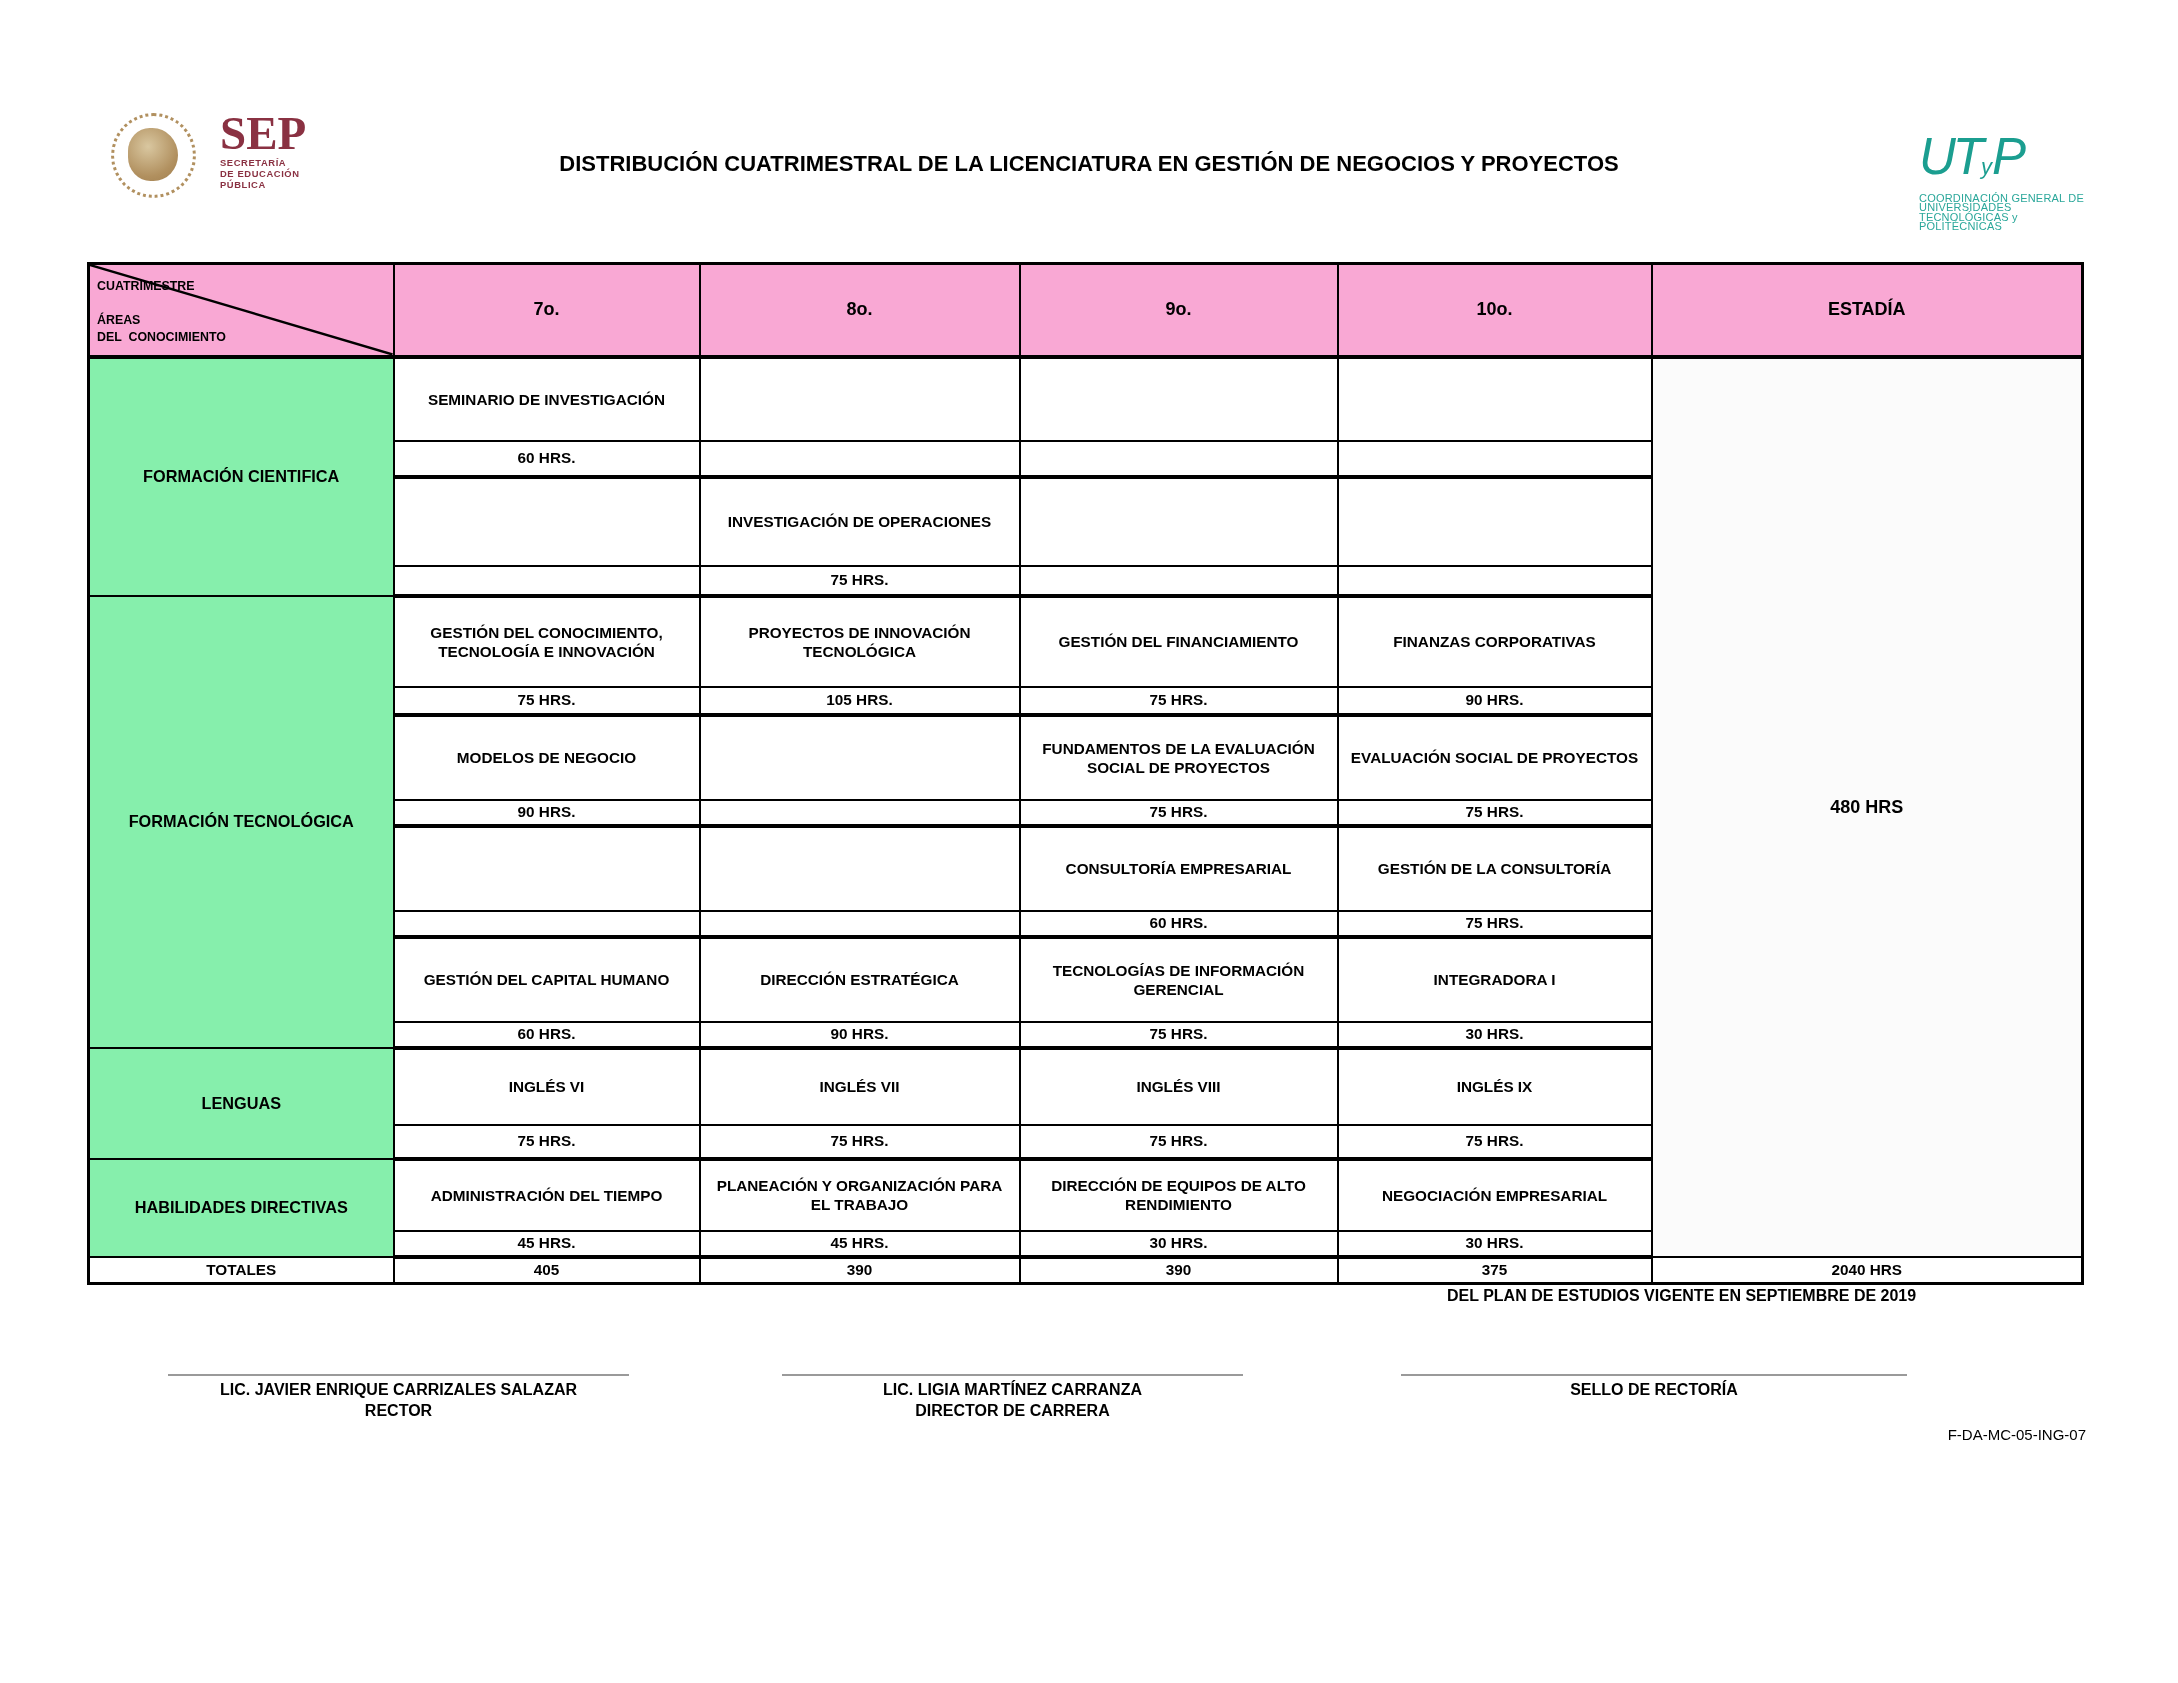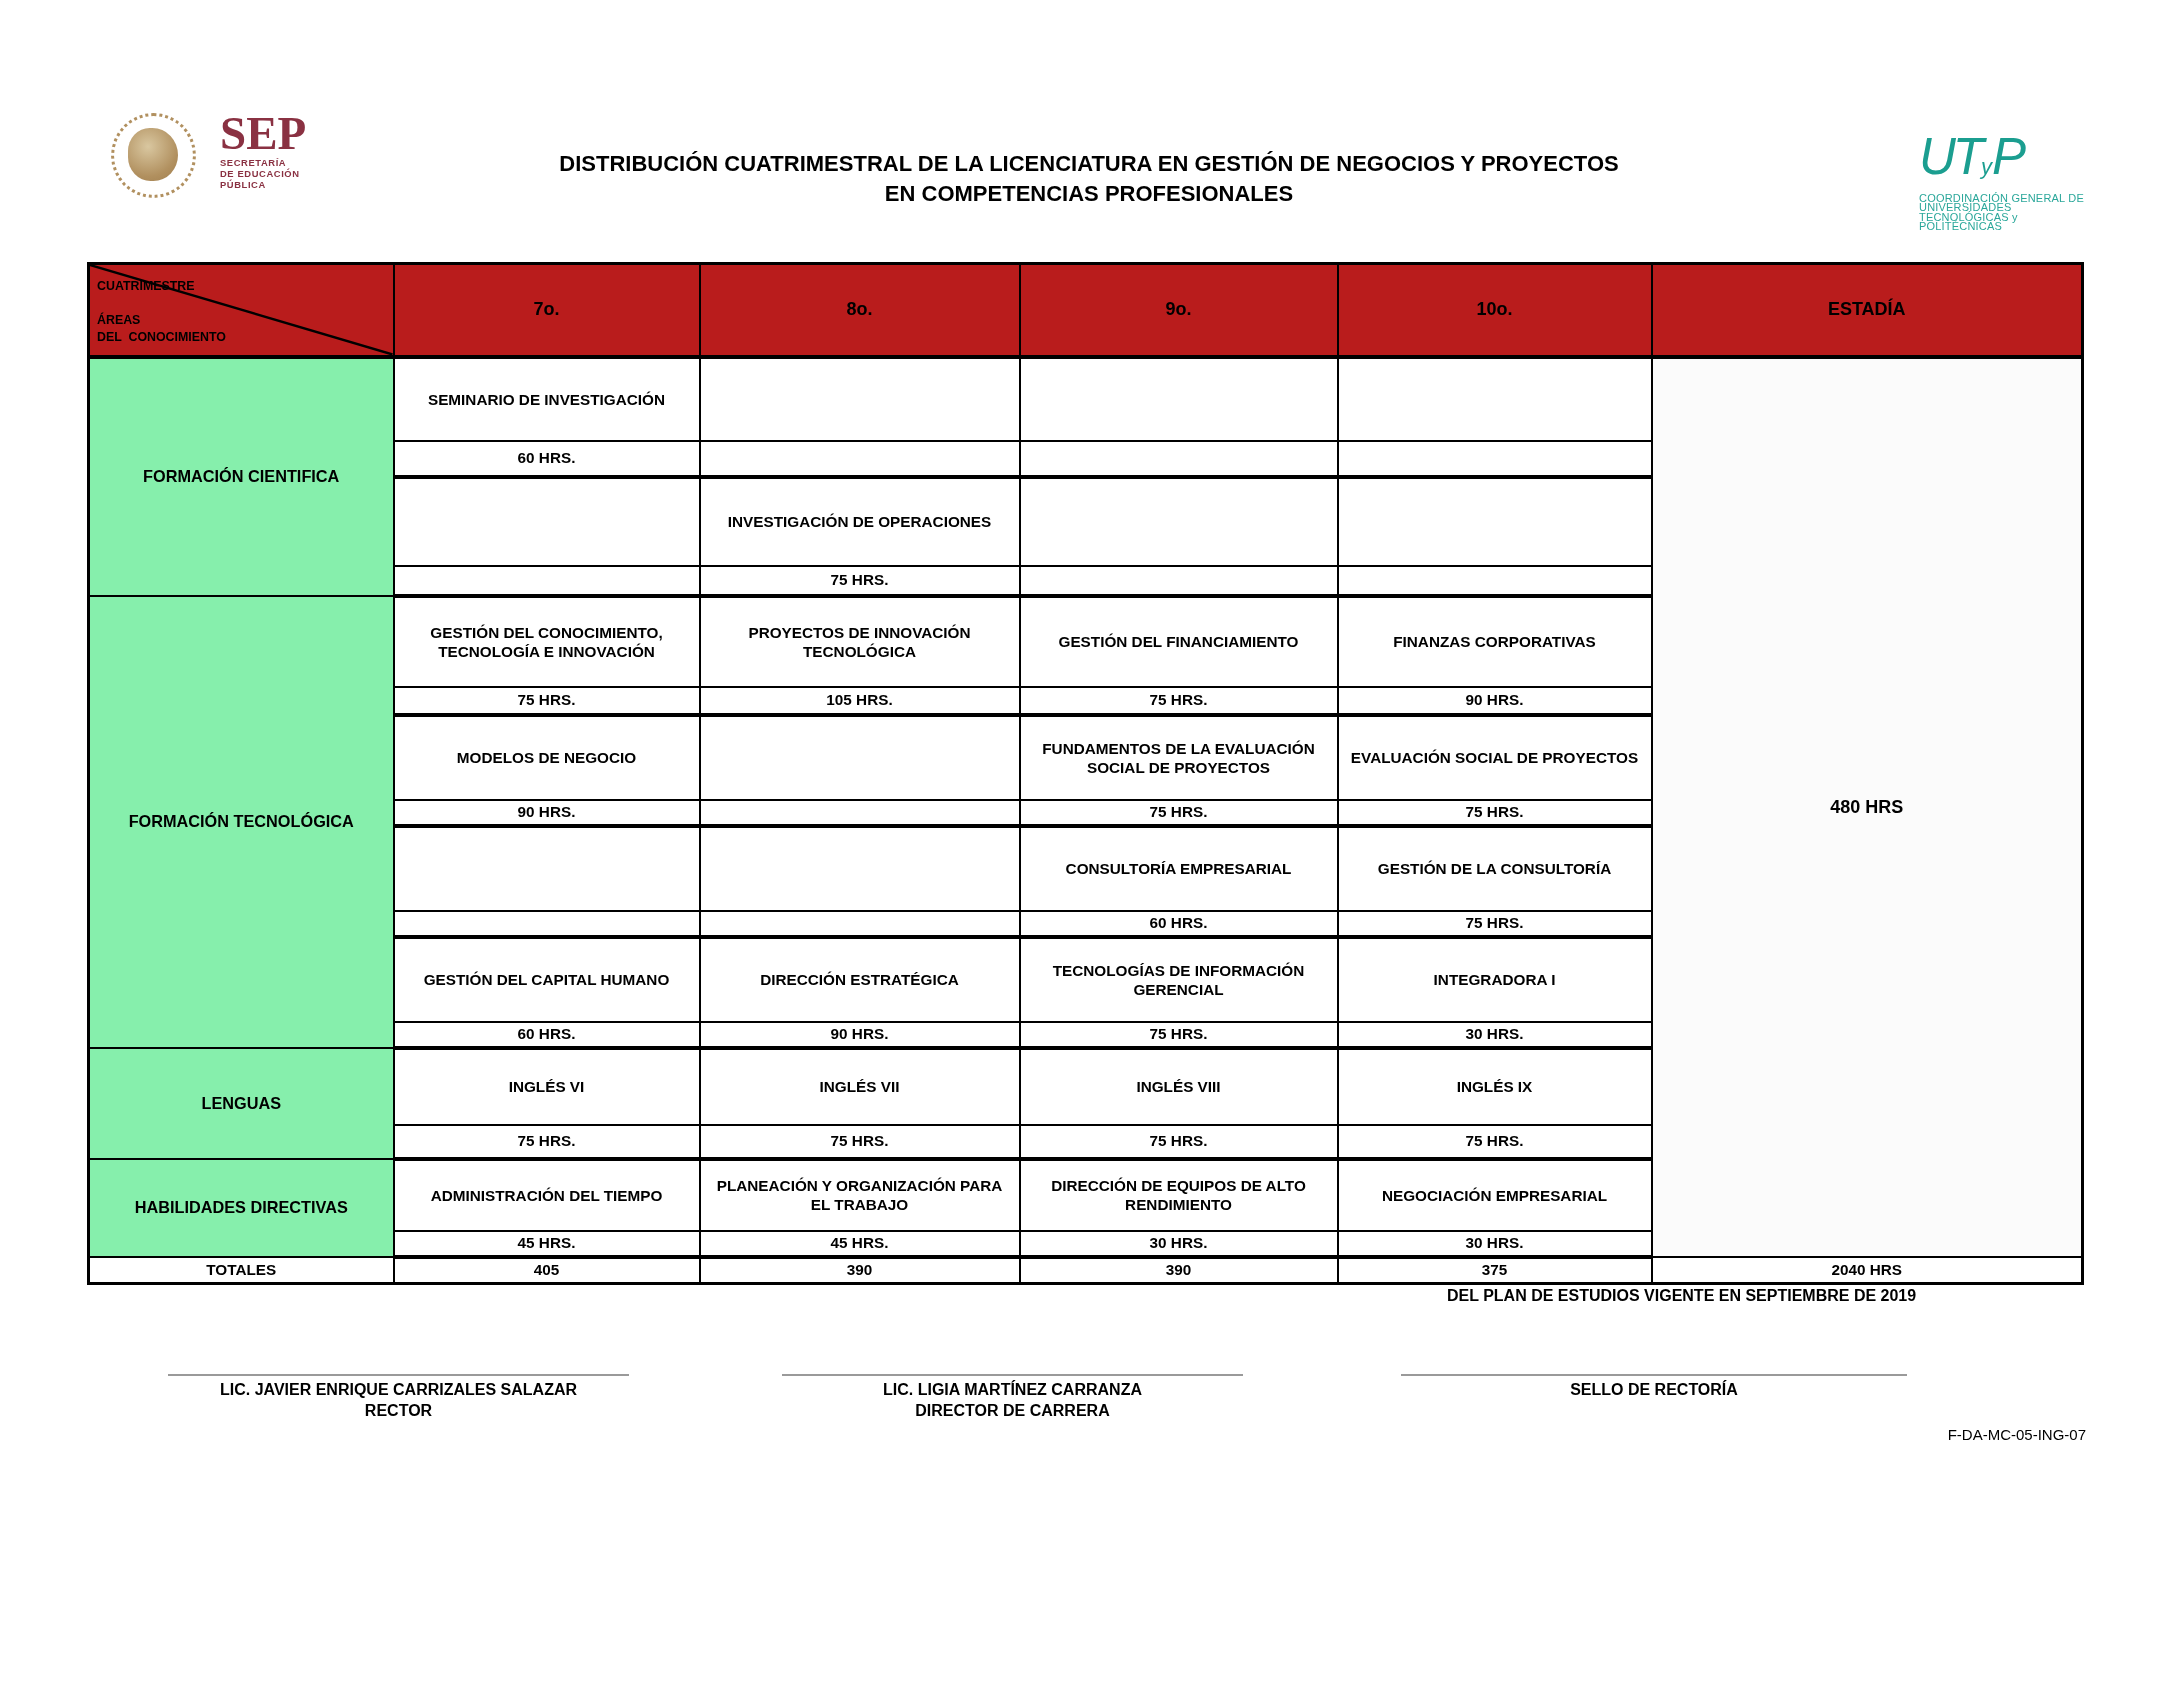--- a/index.html
+++ b/index.html
@@ -23,21 +23,21 @@
   .utp-logo{position:absolute;left:1919px;top:131px;width:173px;}
   .utp-word{color:#1b9e90;font-style:italic;font-weight:normal;line-height:51px;}
   .utp-big{font-size:51px;letter-spacing:-3px;}
   .utp-small{font-size:22px;}
   .utp-cap{font-size:11px;line-height:9.4px;color:#2aa79a;font-weight:normal;letter-spacing:0.2px;}
   .doc-title{position:absolute;left:0;right:0;top:149px;text-align:center;font-weight:bold;font-size:22px;line-height:30px;}
   
   .tbl-wrap{position:absolute;left:87px;top:262px;}
   table{border-collapse:collapse;table-layout:fixed;width:1993px;border:3px solid #000;}
   td{border:2px solid #000;text-align:center;vertical-align:middle;font-weight:bold;padding:2px 5px;overflow:hidden;}
-  tr.hdr td{background:#b91c1c;border-bottom-width:4px;font-size:18px;}
+  tr.hdr td{background:#f9a8d4;border-bottom-width:4px;font-size:18px;}
   td.corner{position:relative;text-align:left;vertical-align:top;padding:0;}
   .corner-label{position:absolute;font-size:12.4px;font-weight:bold;white-space:pre;}
   .corner-svg{position:absolute;left:0;top:0;width:100%;height:100%;}
   td.area{background:#86efac;font-size:16.3px;}
   td.subj{font-size:15.3px;line-height:19px;}
   td.hrs{font-size:15.3px;}
   tr.row-hrs td{border-bottom-width:4px;}
   td.estadia-body{background:#fbfbfb;font-size:18px;}
   tr.totals td{font-size:15.3px;}
   
@@ -58,21 +58,20 @@
   <div class="sep-text">
     <div class="sep-acronym">SEP</div>
     <div class="sep-sub">SECRETARÍA</div>
     <div class="sep-sub">DE EDUCACIÓN</div>
     <div class="sep-sub">PÚBLICA</div>
   </div>
 </div>
 
 <div class="doc-title">
   <div>DISTRIBUCIÓN CUATRIMESTRAL DE LA LICENCIATURA EN GESTIÓN DE NEGOCIOS Y PROYECTOS</div>
-  <div>EN COMPETENCIAS PROFESIONALES</div>
 </div>
 
 <div class="utp-logo">
   <div class="utp-word"><span class="utp-big">UT</span><span class="utp-small">y</span><span class="utp-big">P</span></div>
   <div class="utp-cap">COORDINACIÓN GENERAL DE UNIVERSIDADES</div>
   <div class="utp-cap">TECNOLÓGICAS y POLITÉCNICAS</div>
 </div>
 
 <div class="tbl-wrap">
 <table>

